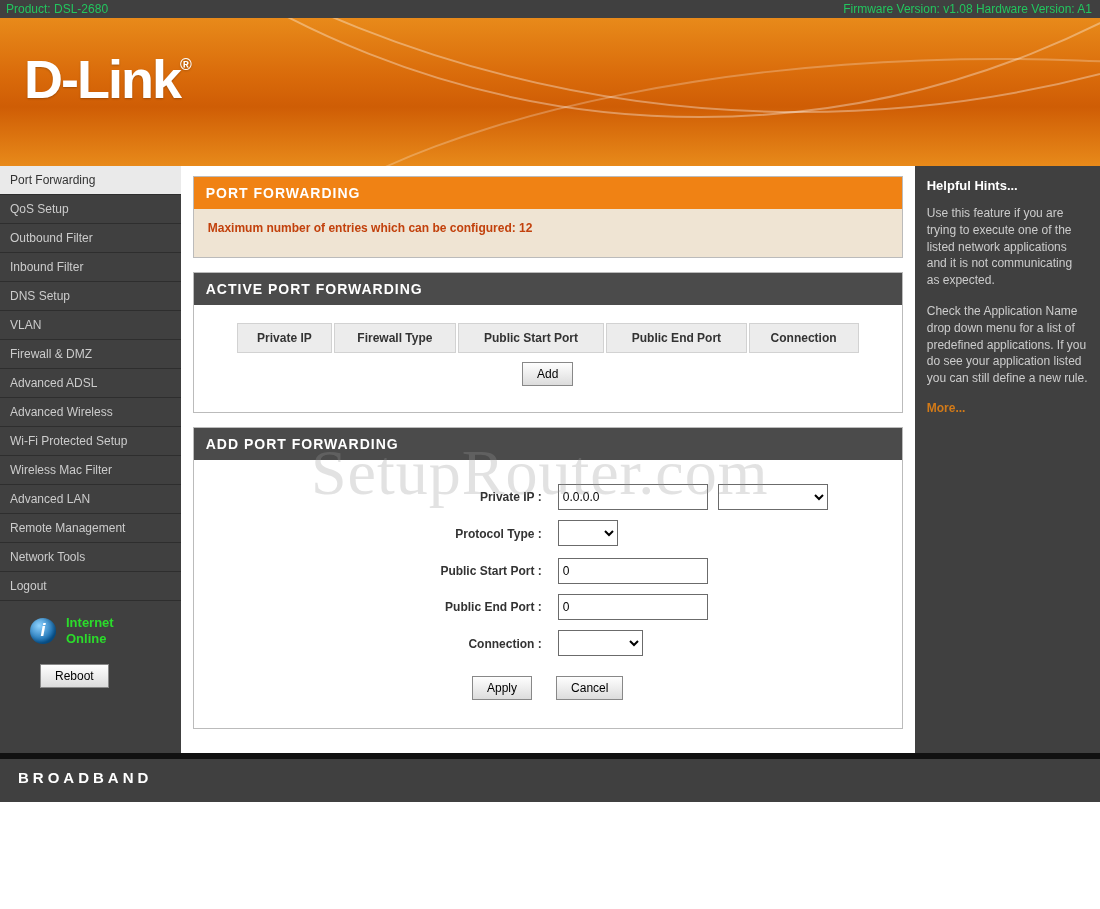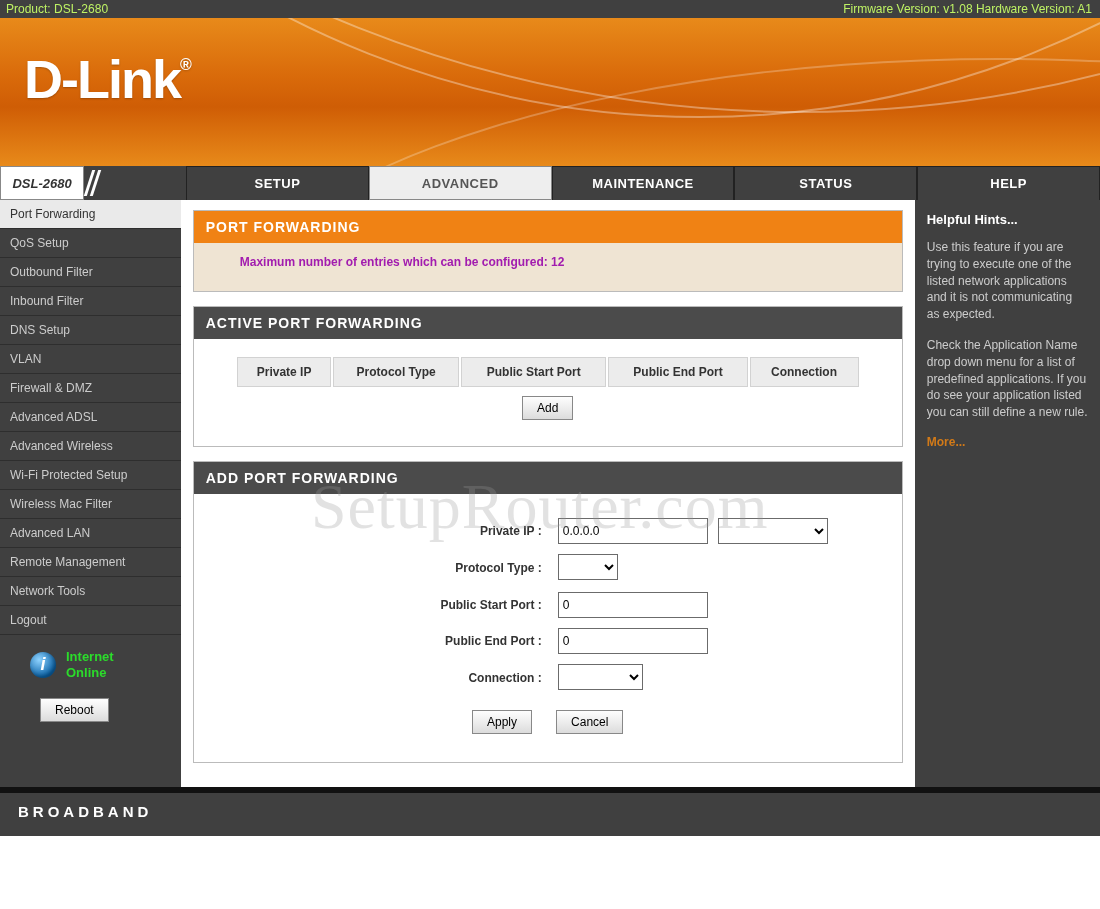--- a/index.html
+++ b/index.html
@@ -1,21 +1,21 @@
 <!DOCTYPE html>
 <html><head>
 <meta charset="utf-8">
 <style>
   * { box-sizing: border-box; margin: 0; padding: 0; }
   body { font-family: Arial, Helvetica, sans-serif; font-size: 12px; background: #fff; }
   .page { width: 1100px; margin: 0 auto; background: #fff; }
 
   
   .topbar { background: #404040; color: #ccc; font-size: 12px; padding: 2px 8px 2px 6px; display: flex; justify-content: space-between; }
-  .topbar span { color: #bef264; }
+  .topbar span { color: #22c55e; }
 
   
   .banner { height: 148px; background: linear-gradient(to bottom, #e88a1a 0%, #d96a0a 40%, #cf5d05 60%, #e88a1a 100%); position: relative; overflow: hidden; }
   .banner .curve { position: absolute; border: 2px solid rgba(255,255,255,0.35); border-radius: 50%; }
   .banner .curve.c1 { width: 1800px; height: 1800px; top: -1700px; left: -200px; }
   .banner .curve.c2 { width: 2400px; height: 2400px; top: -2305px; left: -400px; }
   .banner .curve.c3 { width: 1600px; height: 600px; top: 40px; left: 200px; border-color: rgba(255,255,255,0.25); }
   .logo { font-family: Arial, sans-serif; font-weight: 900; color: #fff; font-size: 54px; letter-spacing: -2px; padding: 30px 0 0 24px; position: relative; z-index: 2; text-shadow: 0 1px 2px rgba(0,0,0,0.25); }
   .logo sup { font-size: 16px; vertical-align: top; position: relative; top: 8px; }
 
@@ -46,21 +46,21 @@
   
   .center { flex:1; padding:10px 12px; background:#fff; position:relative; }
   .watermark { position:absolute; top:270px; left:0; right:16px; text-align:center; font-size:64px; color:rgba(150,150,150,0.28); font-family: "Times New Roman", serif; pointer-events:none; z-index:5; letter-spacing:1px; }
 
   .panel { border:1px solid #bbb; margin-bottom:14px; background:#fff; overflow:hidden; }
   .panel-header { background:#f08214; color:#fff; font-weight:bold; font-size:14px; letter-spacing:1px; padding:8px 12px; }
   .panel-header.dark { background:#4b4b4b; }
   .panel-body { padding:12px 14px; font-size:12px; color:#555; }
   .panel-body.shaded { background:#efe4d3; }
   .panel-body p { margin-bottom:10px; }
-  .panel-body .bold { font-weight:bold; color:#a21caf;margin-left:32px; }
+  .panel-body .bold { font-weight:bold; color:#c2410c; }
 
   .tbl { width:92%; margin: 6px auto 3px; border-collapse:separate; border-spacing:2px 0; }
   .tbl th { background:#ececec; border:1px solid #d2d2d2; padding:7px 8px; font-size:12px; color:#333; font-weight:bold; text-align:center; }
 
   .add-wrap { text-align:center; padding:6px 0 14px; }
 
   .form-grid { display:grid; grid-template-columns: 330px 150px 160px; gap:10px 10px; align-items:center; padding:12px 10px 10px; }
   .form-grid label { text-align:right; font-weight:bold; color:#333; font-size:12px; padding-right:6px; }
   .form-grid input[type=text], .form-grid select { border:1px solid #6b6b6b; font-size:12px; padding:12px 4px; font-family:inherit; background:#fff; height:22px; }
   .form-grid input[type=text] { width:100%; }
@@ -88,32 +88,20 @@
     <span>Firmware Version: v1.08 Hardware Version: A1</span>
   </div>
 
   <div class="banner">
     <div class="curve c1"></div>
       <div class="curve c2"></div>
       <div class="curve c3"></div>
     <div class="logo"><span>D-Link</span><sup>®</sup></div>
   </div>
 
-  <div class="navrow">
-    <div class="device-box">DSL-2680</div>
-    <div class="slashes"></div>
-    <div class="nav-spacer"></div>
-    <div class="nav-tabs" id="nav-tabs">
-        <div class="nav-tab">SETUP</div>
-        <div class="nav-tab active">ADVANCED</div>
-        <div class="nav-tab">MAINTENANCE</div>
-        <div class="nav-tab">STATUS</div>
-        <div class="nav-tab">HELP</div>
-      </div>
-  </div>
 
   <div class="columns">
 
     <div class="sidebar">
       <div id="sidebar-items">
           <a class="side-item active">Port Forwarding</a>
           <a class="side-item">QoS Setup</a>
           <a class="side-item">Outbound Filter</a>
           <a class="side-item">Inbound Filter</a>
           <a class="side-item">DNS Setup</a>
@@ -150,21 +138,21 @@
         </div>
       </div>
 
       <div class="panel">
         <div class="panel-header dark">ACTIVE PORT FORWARDING</div>
         <div class="panel-body">
           <table class="tbl">
             <thead>
                 <tr id="active-cols">
                   <th>Private IP</th>
-                  <th>Protocol Type</th>
+                  <th>Firewall Type</th>
                   <th>Public Start Port</th>
                   <th>Public End Port</th>
                   <th>Connection</th>
                 </tr>
               </thead>
           </table>
           <div class="add-wrap">
             <button class="small-btn">Add</button>
           </div>
         </div>

